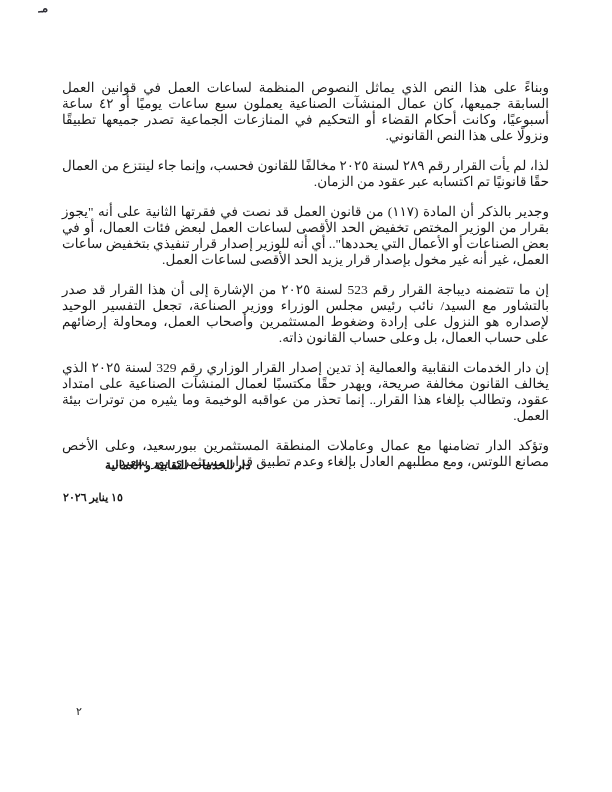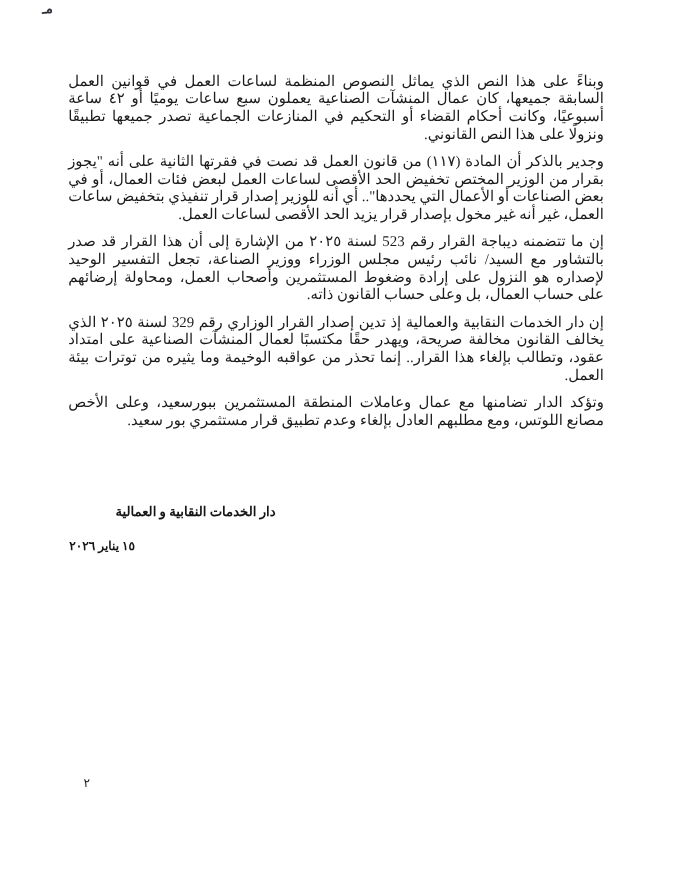--- a/index.html
+++ b/index.html
@@ -31,21 +31,21 @@
     top: 66px;
     right: 63px;
     width: 487px;
     direction: rtl;
     text-align: justify;
     font-size: 13.5px;
     line-height: 16px;
     letter-spacing: 0;
   }
   .doc-body p {
-    margin: 0 0 9px 0;
+    margin: 14px 0 9px 0;
     padding: 0;
   }
   .signature-block {
     position: absolute;
     top: 456px;
     left: 63px;
     direction: rtl;
     text-align: left;
     font-weight: bold;
     color: #161616;
@@ -71,20 +71,21 @@
 </style>
 </head>
 <body>
 
 <div class="page">
 
   <span class="corner-mark">مـ</span>
 
   <div class="doc-body">
     <p>وبناءً على هذا النص الذي يماثل النصوص المنظمة لساعات العمل في قوانين العمل السابقة جميعها، كان عمال المنشآت الصناعية يعملون سبع ساعات يوميًا أو ٤٢ ساعة أسبوعيًا، وكانت أحكام القضاء أو التحكيم في المنازعات الجماعية تصدر جميعها تطبيقًا ونزولًا على هذا النص القانوني.</p>
+    <p>لذا، لم يأت القرار رقم ٢٨٩ لسنة ٢٠٢٥ مخالفًا للقانون فحسب، وإنما جاء لينتزع من العمال حقًا قانونيًا تم اكتسابه عبر عقود من الزمان.</p>
     <p>وجدير بالذكر أن المادة (١١٧) من قانون العمل قد نصت في فقرتها الثانية على أنه "يجوز بقرار من الوزير المختص تخفيض الحد الأقصى لساعات العمل لبعض فئات العمال، أو في بعض الصناعات أو الأعمال التي يحددها".. أي أنه للوزير إصدار قرار تنفيذي بتخفيض ساعات العمل، غير أنه غير مخول بإصدار قرار يزيد الحد الأقصى لساعات العمل.</p>
     <p>إن ما تتضمنه ديباجة القرار رقم 523 لسنة ٢٠٢٥ من الإشارة إلى أن هذا القرار قد صدر بالتشاور مع السيد/ نائب رئيس مجلس الوزراء ووزير الصناعة، تجعل التفسير الوحيد لإصداره هو النزول على إرادة وضغوط المستثمرين وأصحاب العمل، ومحاولة إرضائهم على حساب العمال، بل وعلى حساب القانون ذاته.</p>
     <p>إن دار الخدمات النقابية والعمالية إذ تدين إصدار القرار الوزاري رقم 329 لسنة ٢٠٢٥ الذي يخالف القانون مخالفة صريحة، ويهدر حقًا مكتسبًا لعمال المنشآت الصناعية على امتداد عقود، وتطالب بإلغاء هذا القرار.. إنما تحذر من عواقبه الوخيمة وما يثيره من توترات بيئة العمل.</p>
     <p>وتؤكد الدار تضامنها مع عمال وعاملات المنطقة المستثمرين ببورسعيد، وعلى الأخص مصانع اللوتس، ومع مطلبهم العادل بإلغاء وعدم تطبيق قرار مستثمري بور سعيد.</p>
   </div>
 
   <div class="signature-block">
     <div class="signature-org">دار الخدمات النقابية و العمالية</div>
     <div class="signature-date">١٥ يناير ٢٠٢٦</div>
   </div>

